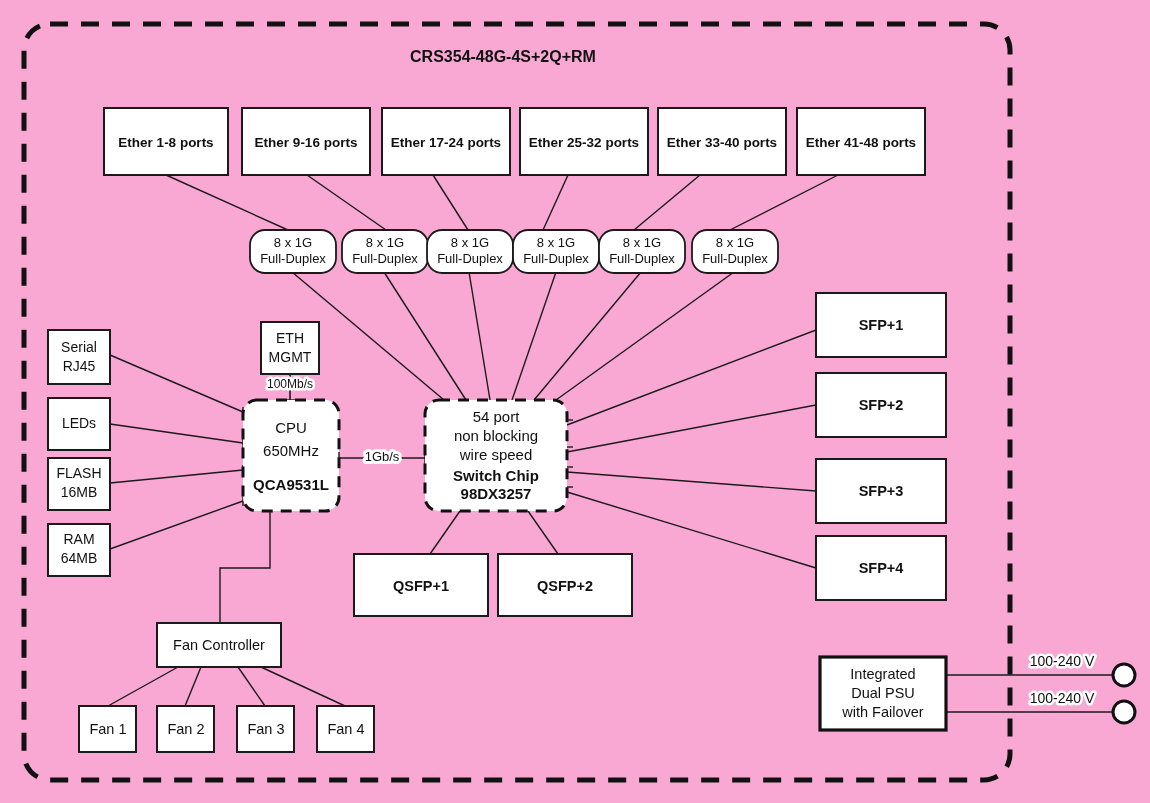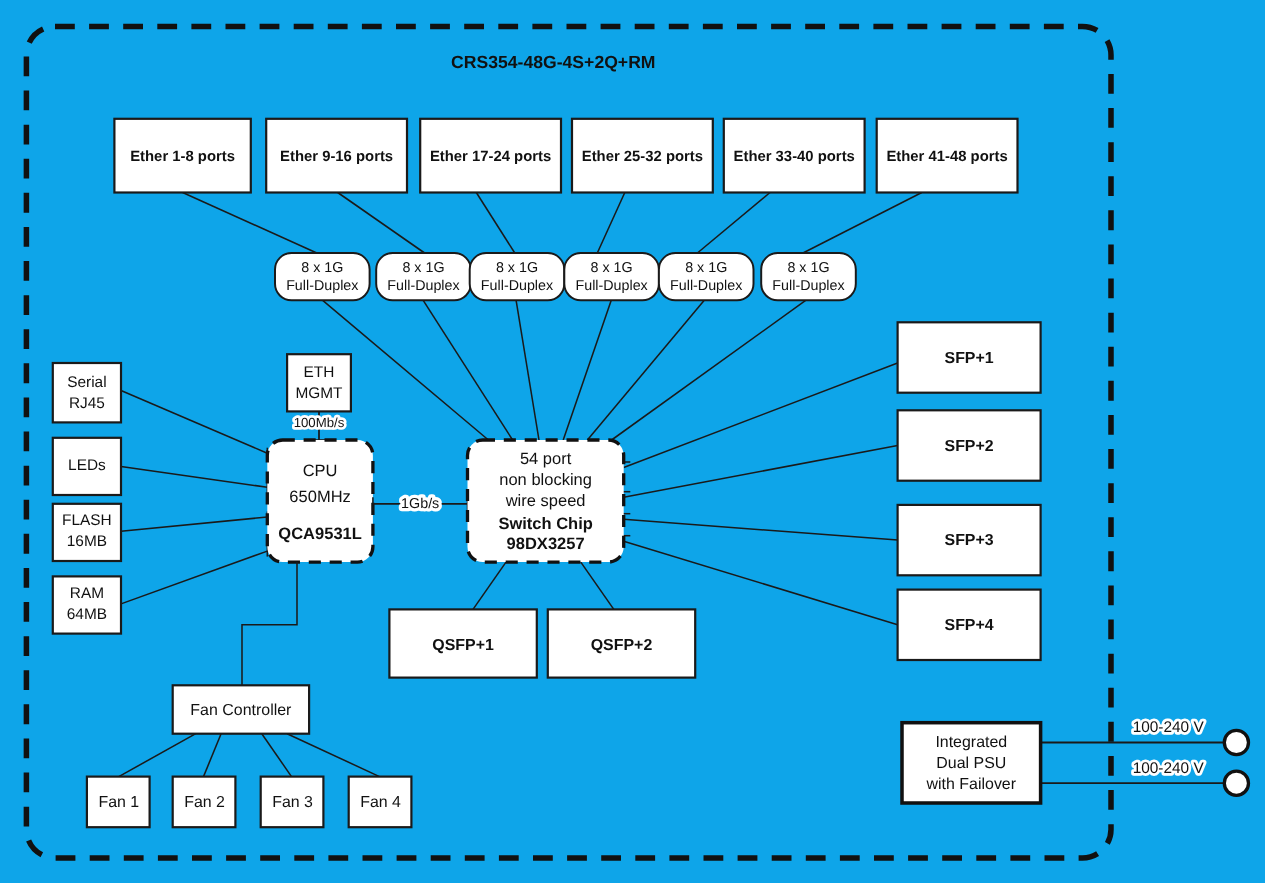--- a/index.html
+++ b/index.html
@@ -7,21 +7,21 @@
     padding: 0;
     background: #ffffff;
   }
   body {
     font-family: "Liberation Sans", sans-serif;
   }
   #canvas {
     position: relative;
     width: 1150px;
     height: 803px;
-    background: #0ea5e9;
+    background: #f9a8d4;
     overflow: hidden;
   }
   svg#diagram {
     position: absolute;
     left: 0;
     top: 0;
     width: 1150px;
     height: 803px;
   }
   .wire {

